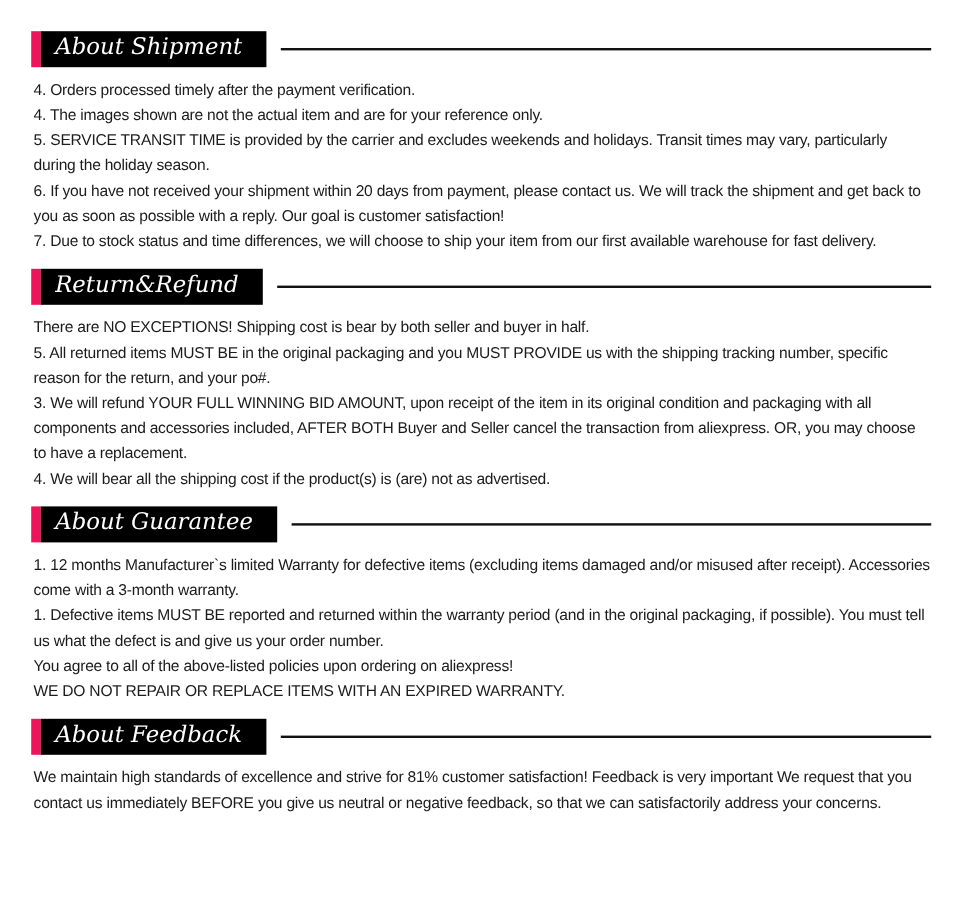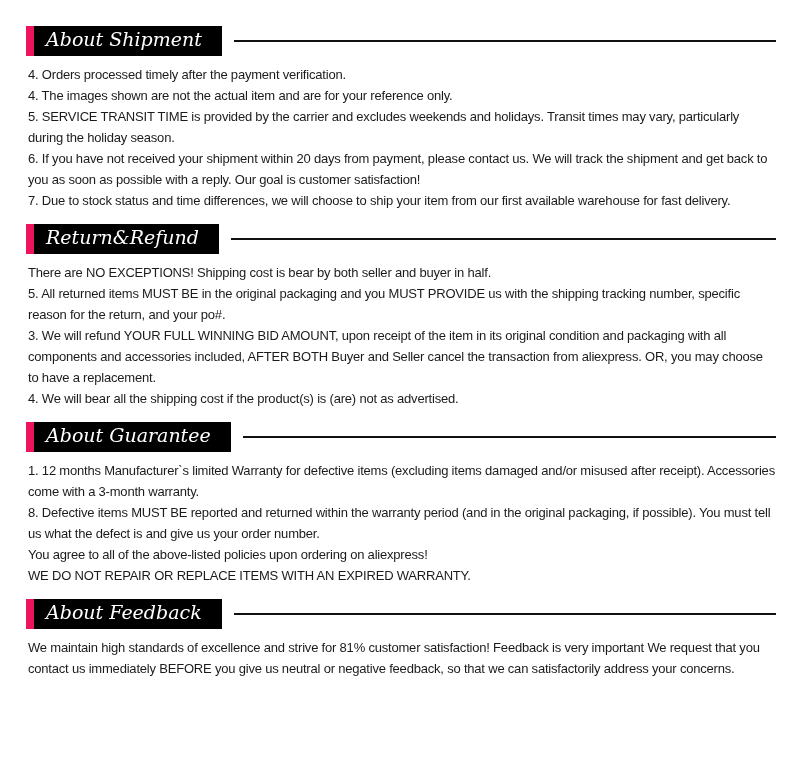--- a/index.html
+++ b/index.html
@@ -114,21 +114,21 @@
     <section class="policy-section">
       <div class="header">
         <span class="bar"></span>
         <span class="title-box">
           <span class="title">About Guarantee</span>
         </span>
         <span class="rule"></span>
       </div>
       <div class="body">
         <p><b></b><span>1. 12 months Manufacturer`s limited Warranty for defective items (excluding items damaged and/or misused after receipt). Accessories come with a 3-month warranty.</span></p>
-        <p><b></b><span>8. Defective items MUST BE reported and returned within the warranty period (and in the original packaging, if possible). You must tell us what the defect is and give us your order number.</span></p>
+        <p><b></b><span>1. Defective items MUST BE reported and returned within the warranty period (and in the original packaging, if possible). You must tell us what the defect is and give us your order number.</span></p>
         <p><b></b><span>You agree to all of the above-listed policies upon ordering on aliexpress!</span></p>
         <p><b></b><span>WE DO NOT REPAIR OR REPLACE ITEMS WITH AN EXPIRED WARRANTY.</span></p>
       </div>
     </section>
 
     <section class="policy-section">
       <div class="header">
         <span class="bar"></span>
         <span class="title-box">
           <span class="title">About Feedback</span>

